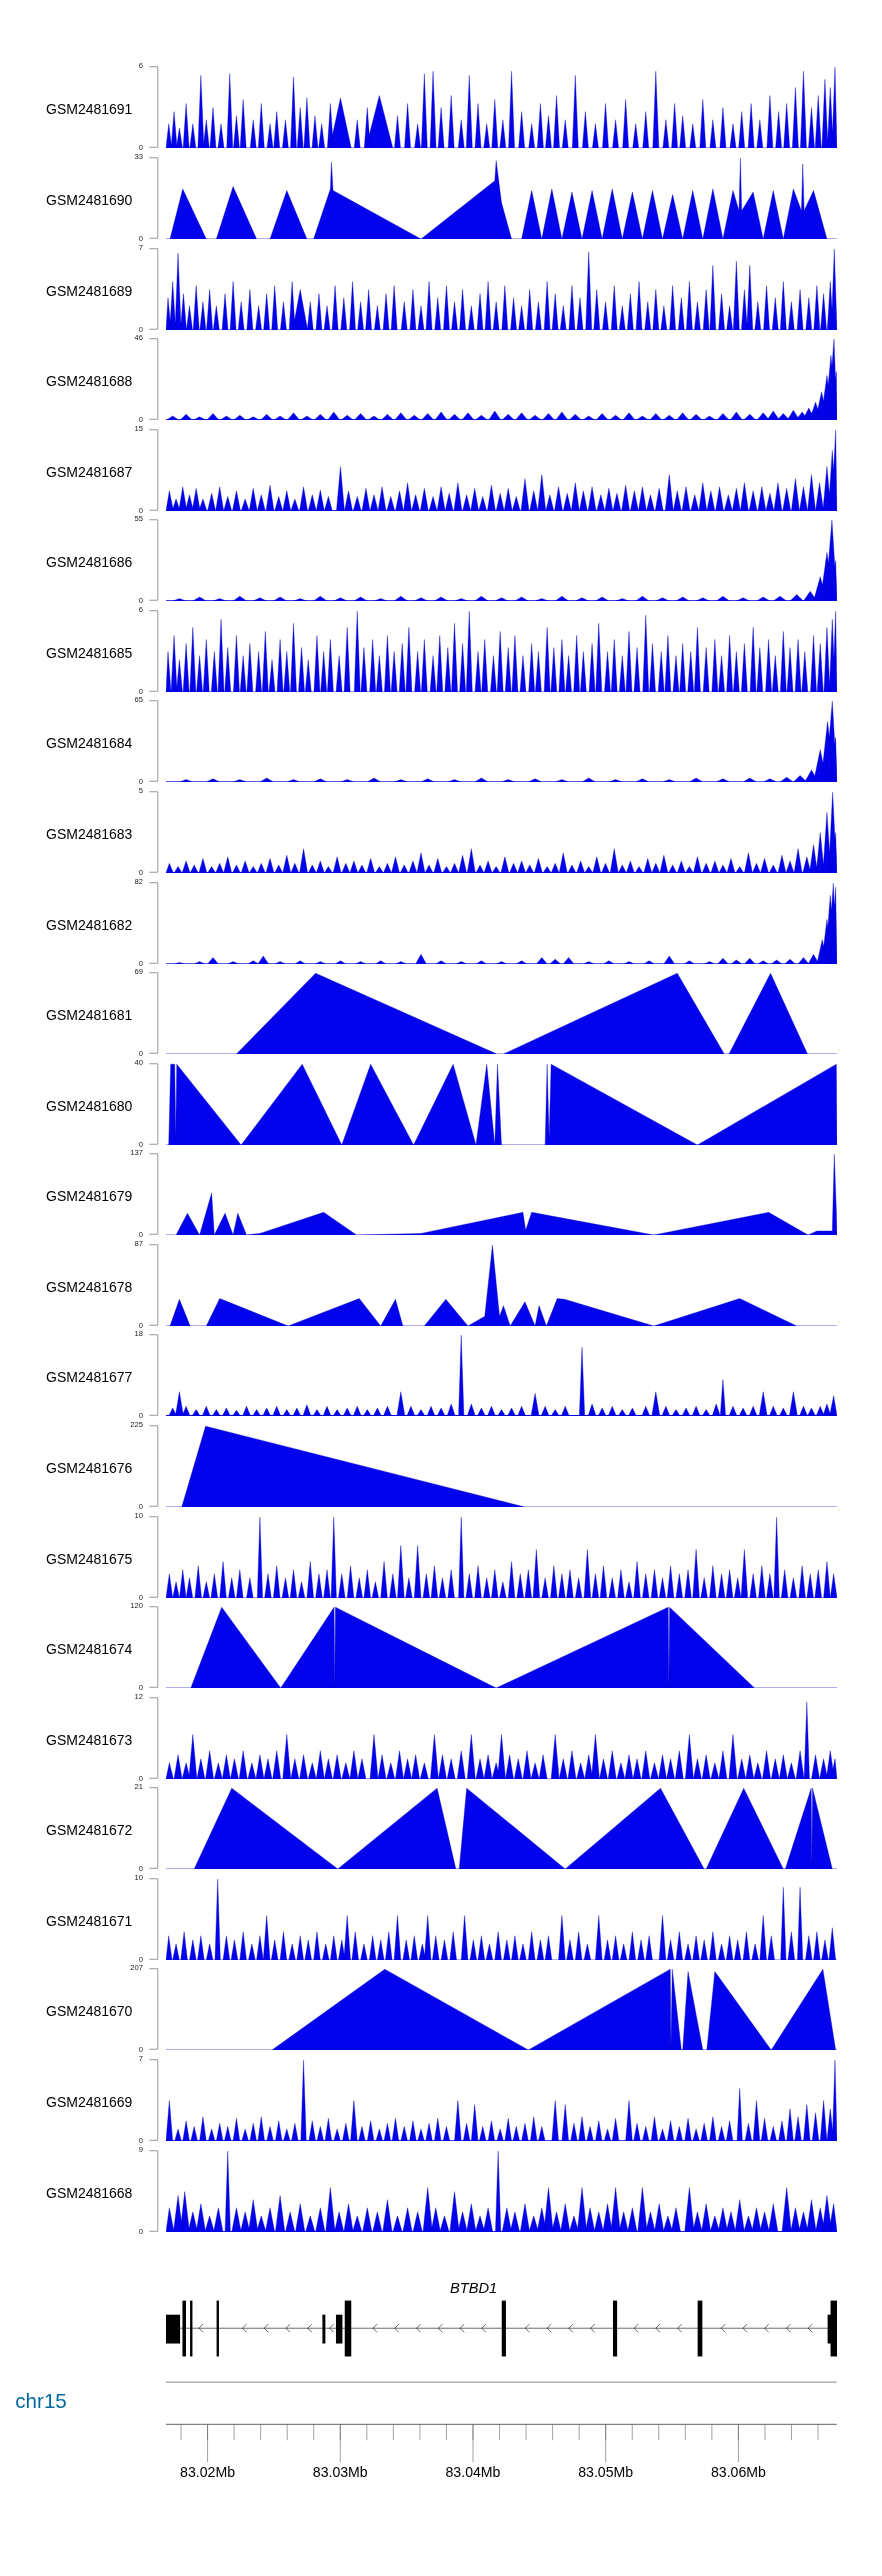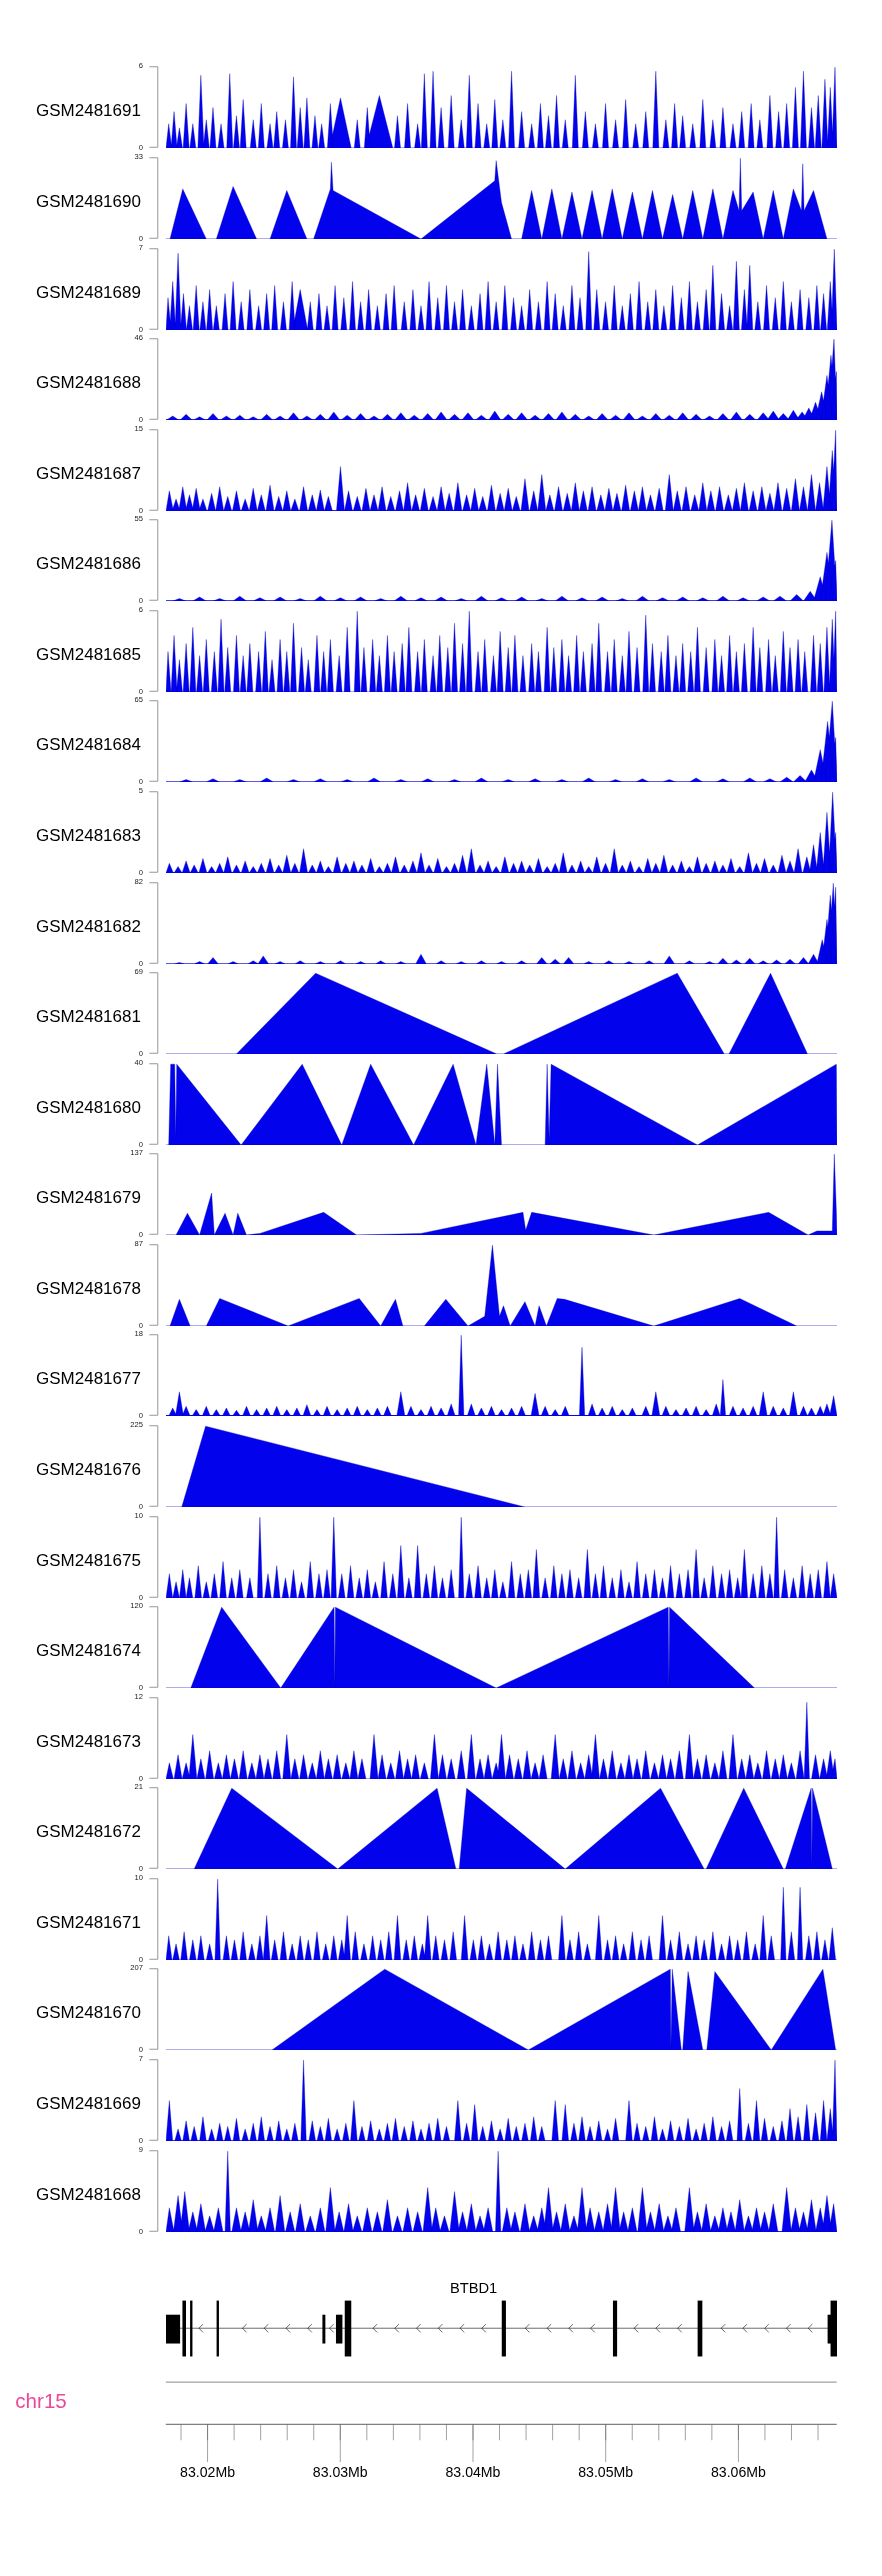--- a/index.html
+++ b/index.html
@@ -1,26 +1,26 @@
 <!DOCTYPE html>
 <html style="font-size:9.4px"><head>
 <meta charset="utf-8">
 <style>
   html,body{margin:0;padding:0;background:#fff;}
   #stage{position:relative;width:882px;height:2576px;background:#ffffff;overflow:hidden;
          font-family:"Liberation Sans","DejaVu Sans",sans-serif;}
   .track{position:absolute;left:0;width:882px;height:82px;}
-  .t-label{position:absolute;left:36px;top:35px;font-size:17px;color:#000;white-space:nowrap;}
+  .t-label{position:absolute;left:46px;top:35px;font-size:14px;color:#000;white-space:nowrap;}
   .t-max,.t-min{position:absolute;left:109px;width:34px;text-align:right;font-size:7.6px;color:#1a1a1a;line-height:9.4px;}
   .t-max{top:-4.7px;}
   .t-min{top:77px;}
   .t-axis{position:absolute;left:147px;top:-1.2px;}
   .t-plot{position:absolute;left:166px;top:0;}
-  #gene-panel{position:absolute;left:166px;top:2281px;width:671px;height:78px;}
-  #chrom-label{position:absolute;left:15.3px;top:2389px;font-size:20.6px;color:#ec4899;}
+  #gene-panel{position:absolute;left:166px;top:2281px;width:671px;height:78px;font-style:italic;}
+  #chrom-label{position:absolute;left:15.3px;top:2389px;font-size:20.6px;color:#0369a1;}
   #ruler-svg{position:absolute;left:0;top:2376px;}
 </style>
 </head>
 <body>
 
 <div id="stage">
 
   <div id="tracks">
       <div class="track" style="top: 66px;">
       <span class="t-label">GSM2481691</span>

